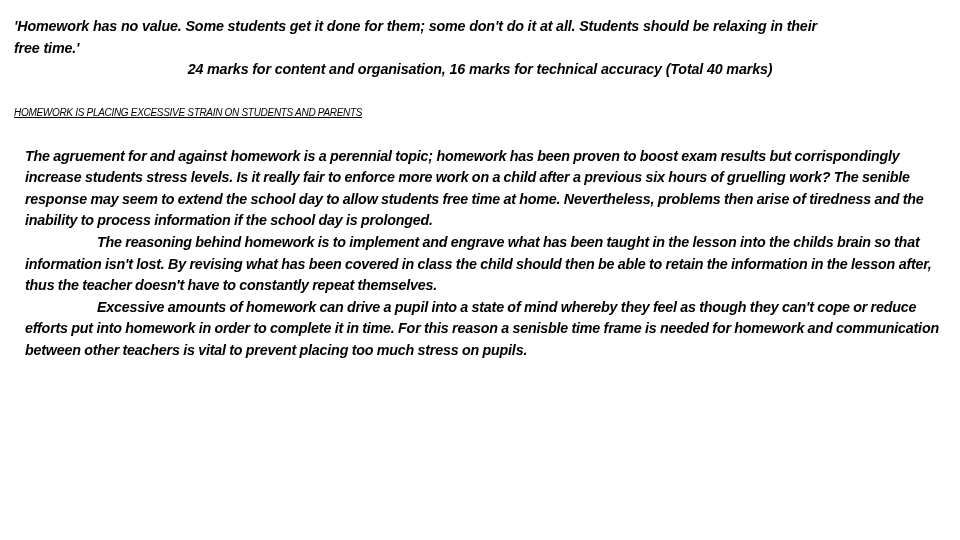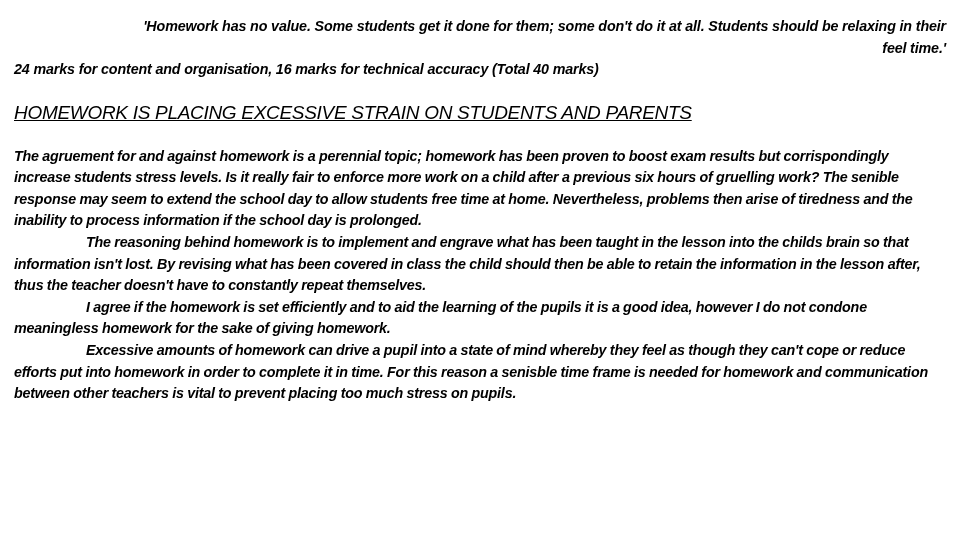--- a/index.html
+++ b/index.html
@@ -21,38 +21,38 @@
       top: 16px;
       width: 932px;
     }
     .line {
       font-size: 14.3px;
       font-weight: bold;
       font-style: italic;
       line-height: 21.6px;
       white-space: nowrap;
       letter-spacing: -0.15px;
-      text-align: right;
     }
     .marks {
-      text-align: left;
+      text-align: center;
       white-space: nowrap;
     }
     .heading {
       margin-top: 21.6px;
-      font-size: 19px;
+      font-size: 10px;
       font-weight: normal;
       font-style: italic;
       text-decoration: underline;
       line-height: 21.6px;
       white-space: nowrap;
       letter-spacing: -0.3px;
     }
     .essay {
       margin-top: 21.6px;
+      margin-left: 11px;
     }
     .para {
       font-size: 14.3px;
       font-weight: bold;
       font-style: italic;
       line-height: 21.6px;
       margin: 0;
       letter-spacing: -0.2px;
       word-spacing: -0.3px;
     }
@@ -60,26 +60,25 @@
       text-indent: 72px;
     }
   </style>
 </head>
 <body>
 
 <div class="page">
 
   <div class="task">
     <div class="line">'Homework has no value. Some students get it done for them; some don't do it at all. Students should be relaxing in their</div>
-    <div class="line">feel time.'</div>
+    <div class="line">free time.'</div>
     <div class="line marks">24 marks for content and organisation, 16 marks for technical accuracy (Total 40 marks)</div>
   </div>
 
   <div class="heading">HOMEWORK IS PLACING EXCESSIVE STRAIN ON STUDENTS AND PARENTS</div>
 
   <div class="essay">
     <p class="para">The agruement for and against homework is a perennial topic; homework has been proven to boost exam results but corrispondingly increase students stress levels. Is it really fair to enforce more work on a child after a previous six hours of gruelling work? The senible response may seem to extend the school day to allow students free time at home. Nevertheless, problems then arise of tiredness and the inability to process information if the school day is prolonged.</p>
     <p class="para indent">The reasoning behind homework is to implement and engrave what has been taught in the lesson into the childs brain so that information isn't lost. By revising what has been covered in class the child should then be able to retain the information in the lesson after, thus the teacher doesn't have to constantly repeat themselves.</p>
-    <p class="para indent">I agree if the homework is set efficiently and to aid the learning of the pupils it is a good idea, however I do not condone meaningless homework for the sake of giving homework.</p>
     <p class="para indent">Excessive amounts of homework can drive a pupil into a state of mind whereby they feel as though they can't cope or reduce efforts put into homework in order to complete it in time. For this reason a senisble time frame is needed for homework and communication between other teachers is vital to prevent placing too much stress on pupils.</p>
   </div>
 
 </div>
 
 </body></html>

